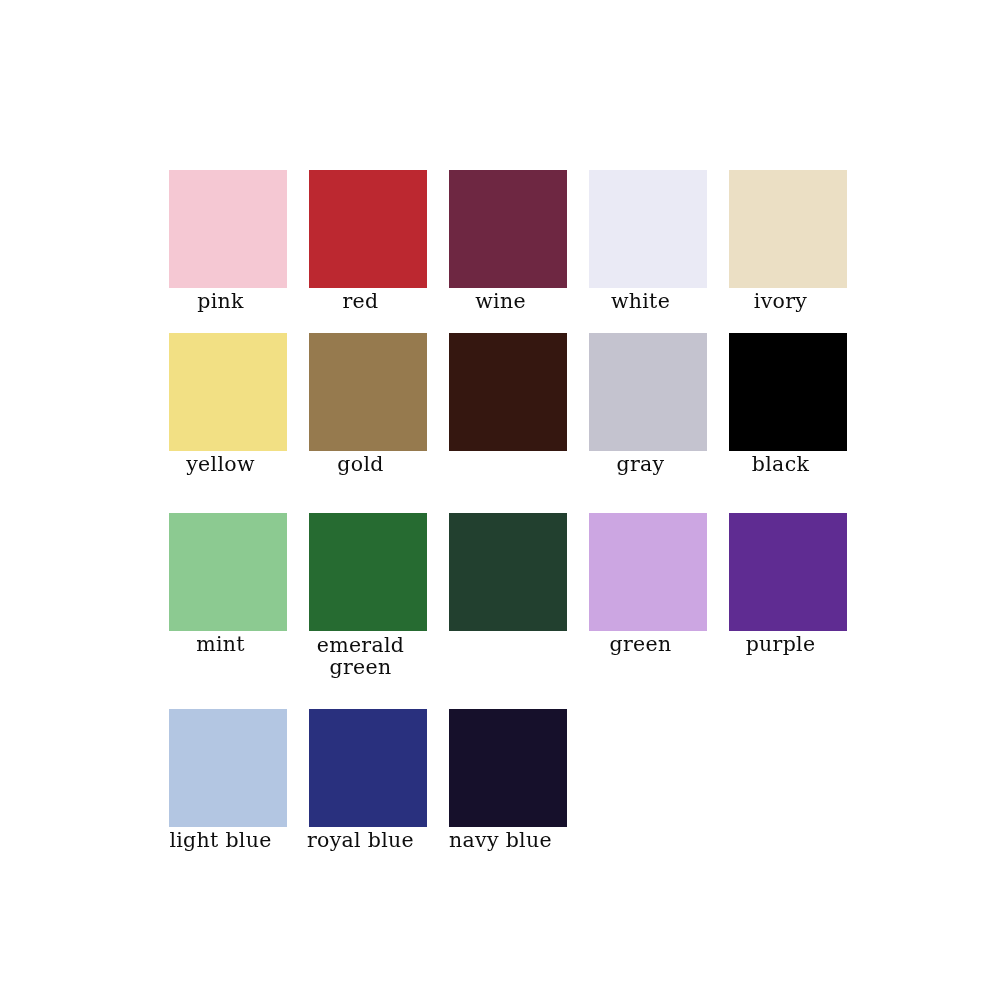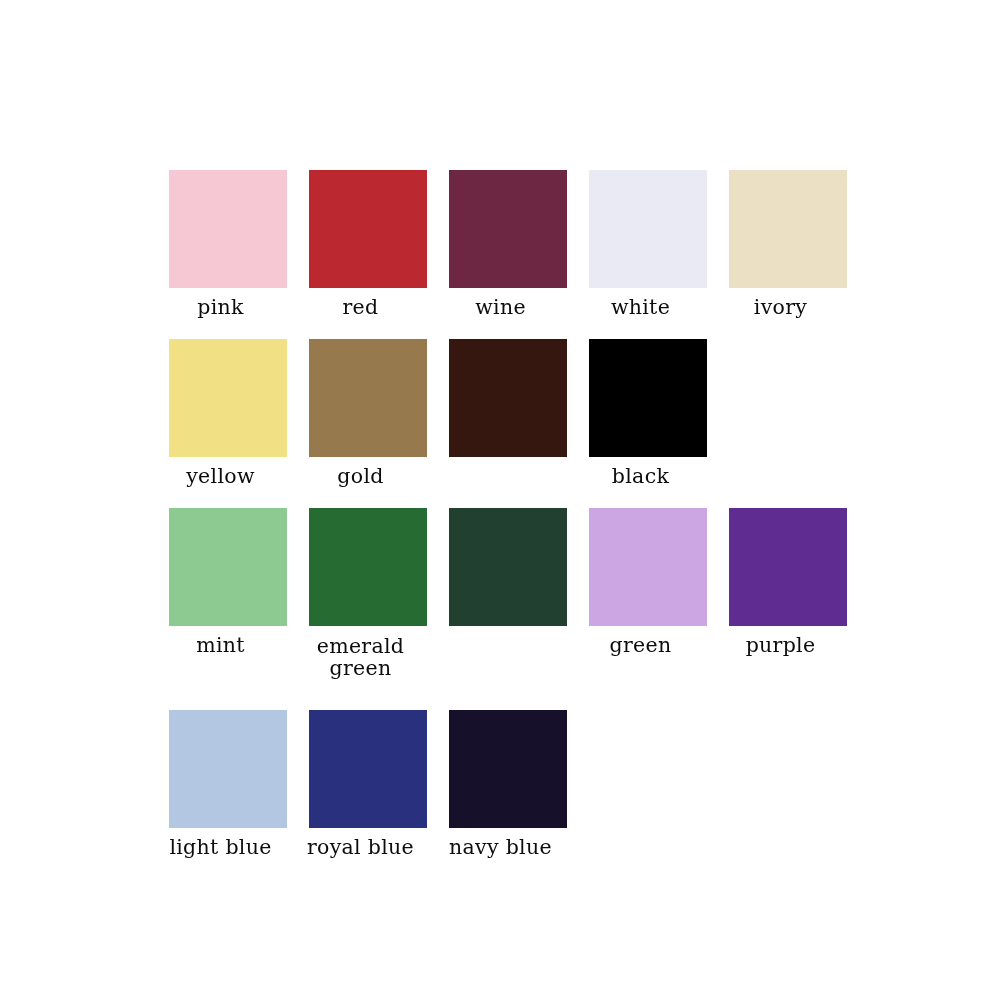--- a/index.html
+++ b/index.html
@@ -61,24 +61,24 @@
     color: #0d0d0d;
     font-size: 20.5px;
     line-height: 21px;
     font-family: "DejaVu Serif", "Liberation Serif", serif;
     letter-spacing: 0.3px;
     white-space: pre-line;
   }
 
   
   .row-0 { margin-bottom: 21px; }
-  .row-1 { margin-bottom: 21px; }
+  .row-1 { margin-bottom: 38px; }
   .row-2 { margin-bottom: 31px; }
 
-  .label-pad { padding-top: 9px; }
+  .label-pad { padding-top: 3px; }
 
   
   .label-raised { padding-top: 3px; }
 
   
   .label-tight { letter-spacing: -0.6px; font-size: 20px; }
 
   
   .label-wrap { line-height: 22px; }
 </style>
@@ -115,20 +115,24 @@
           <div class="swatch-label label-pad">yellow</div>
         </div>
         <div class="swatch-cell">
           <div class="swatch-chip" style="background: rgb(150, 122, 78);"></div>
           <div class="swatch-label label-pad">gold</div>
         </div>
         <div class="swatch-cell">
           <div class="swatch-chip" style="background: rgb(53, 23, 16);"></div>
         </div>
         <div class="swatch-cell">
+          <div class="swatch-chip" style="background: rgb(196, 195, 207);"></div>
+          <div class="swatch-label label-raised">gray</div>
+        </div>
+        <div class="swatch-cell">
           <div class="swatch-chip" style="background: rgb(0, 0, 0);"></div>
           <div class="swatch-label label-pad">black</div>
         </div>
       </div>
       <div class="swatch-row row-2">
         <div class="swatch-cell">
           <div class="swatch-chip" style="background: rgb(140, 202, 145);"></div>
           <div class="swatch-label label-pad">mint</div>
         </div>
         <div class="swatch-cell">

